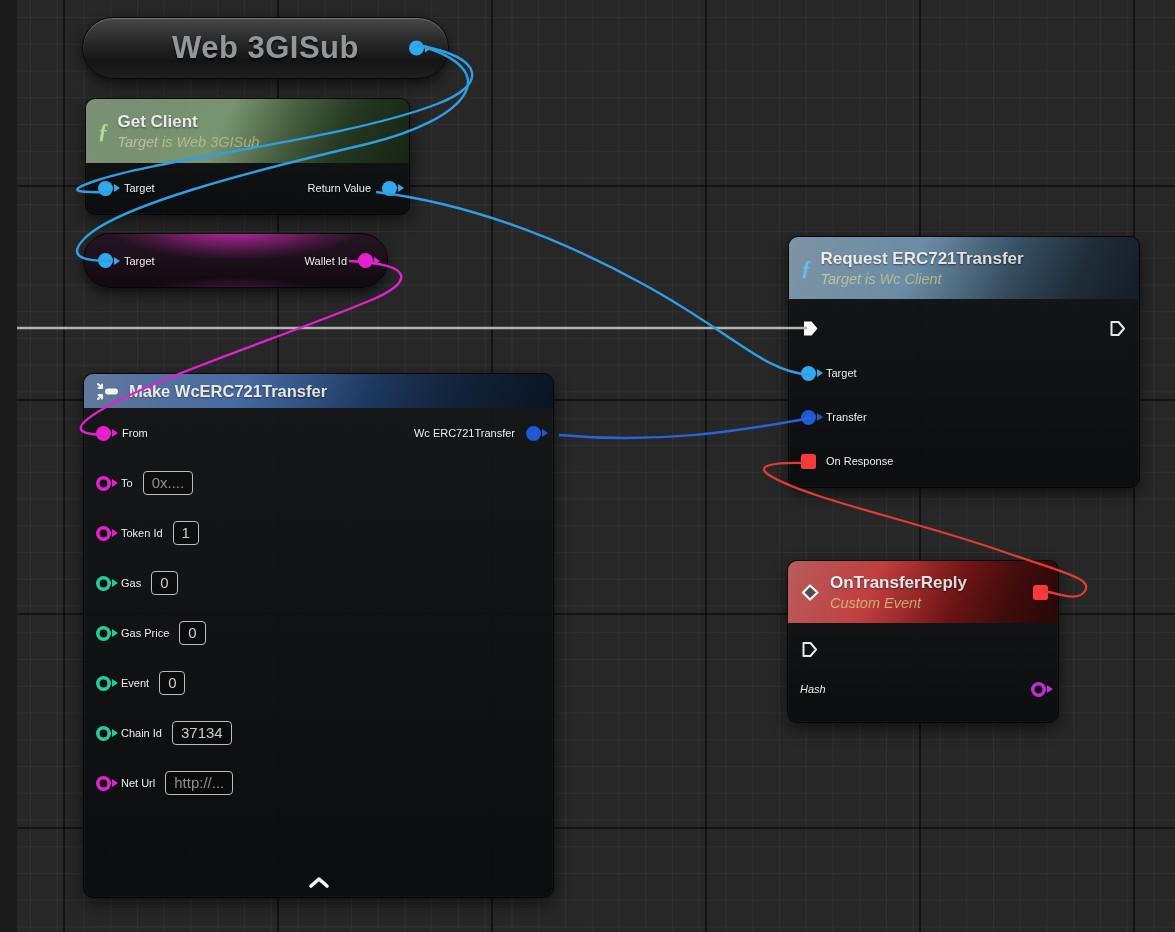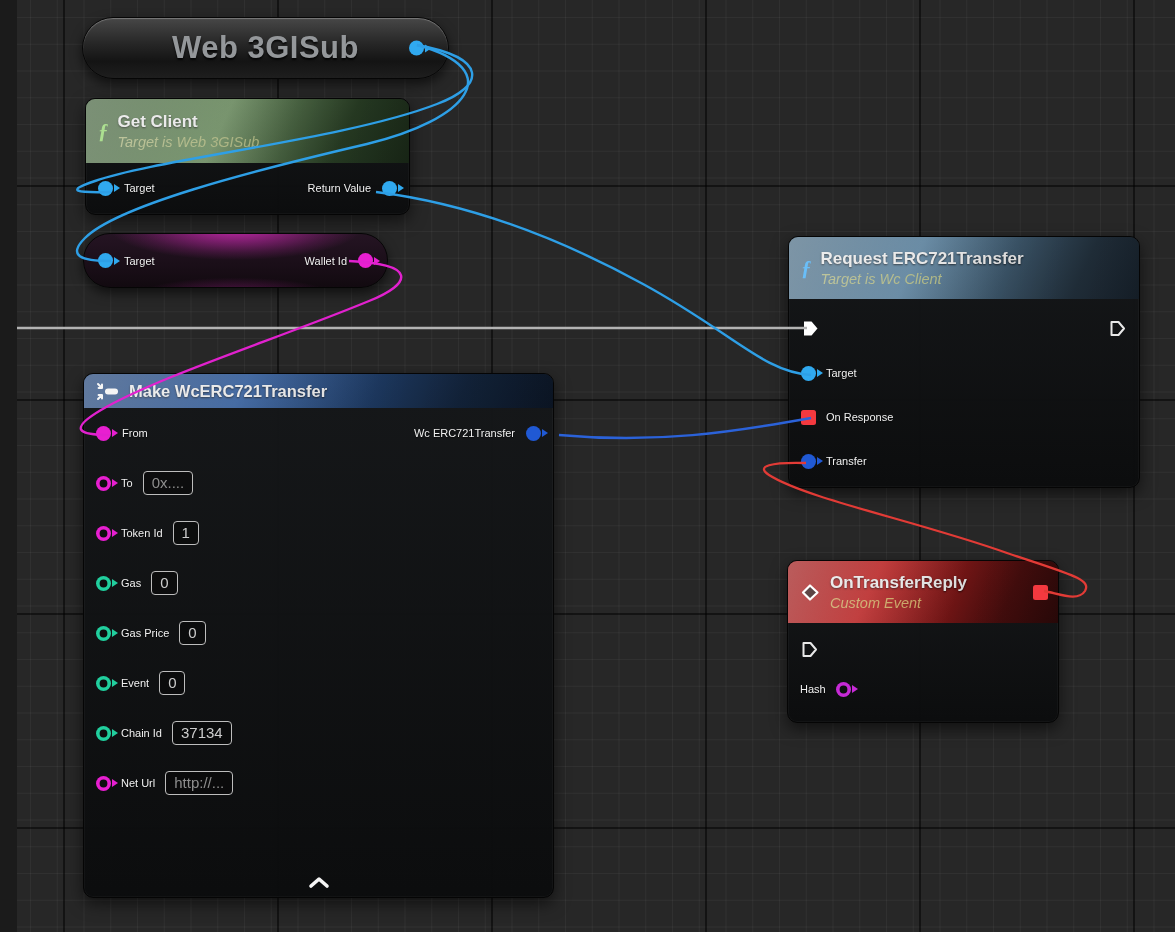--- a/index.html
+++ b/index.html
@@ -90,21 +90,21 @@
 
   #n-request{left:771px;top:236px;width:352px;height:252px;}
   #n-request .hdr{height:62px;background:linear-gradient(115deg,#45677f 0%,#587e9a 36%,#243340 82%,#1a2530);}
   #n-request .ficon{color:#35a7f5;}
   #n-request .row{height:44px;}
   #n-request .row.exec{height:52px;justify-content:space-between;padding-top:6px;}
 
   #n-reply{left:770px;top:560px;width:272px;height:163px;}
   #n-reply .hdr{height:62px;background:linear-gradient(115deg,#9c1616 0%,#b72121 32%,#4a0e0e 80%,#320a0a);}
   #n-reply .subtitle{color:#c9a35f;}
-  #n-reply .row{height:44px;justify-content:flex-start;}
+  #n-reply .row{height:44px;justify-content:space-between;font-style:italic;}
   #n-reply .sq.dlg{position:absolute;right:10px;top:24px;}
 
   #wires{position:absolute;left:0;top:0;z-index:5;pointer-events:none;}
   .node{z-index:2;}
 </style>
 </head>
 <body>
 
 <div id="canvas">
 
@@ -219,26 +219,26 @@
       </svg>
       <svg class="execpin" width="19" height="19" viewBox="0 0 19 19">
         <path d="M3.5 3 h7 l5.5 6.5 -5.5 6.5 h-7 z" fill="none" stroke="#e8e8e8" stroke-width="2" stroke-linejoin="round"></path>
       </svg>
     </div>
     <div class="row">
       <span class="pin filled c-obj"></span>
       <span class="plabel">Target</span>
     </div>
     <div class="row">
+      <span class="pin filled c-struct"></span>
+      <span class="plabel">Transfer</span>
+    </div>
+    <div class="row">
       <span class="sq"></span>
       <span class="plabel">On Response</span>
-    </div>
-    <div class="row">
-      <span class="pin filled c-struct"></span>
-      <span class="plabel">Transfer</span>
     </div>
   </div>
 
   <div class="node" id="n-reply">
     <div class="hdr">
       <svg width="21" height="21" viewBox="0 0 21 21">
         <path d="M3 10.5 L10 3.5 L17.5 10.5 L10 17.5 Z" fill="#2a0b0b" stroke="#ffffff" stroke-width="2.2" stroke-linejoin="round"></path>
       </svg>
       <span class="titles">
         <span class="title">OnTransferReply</span>

